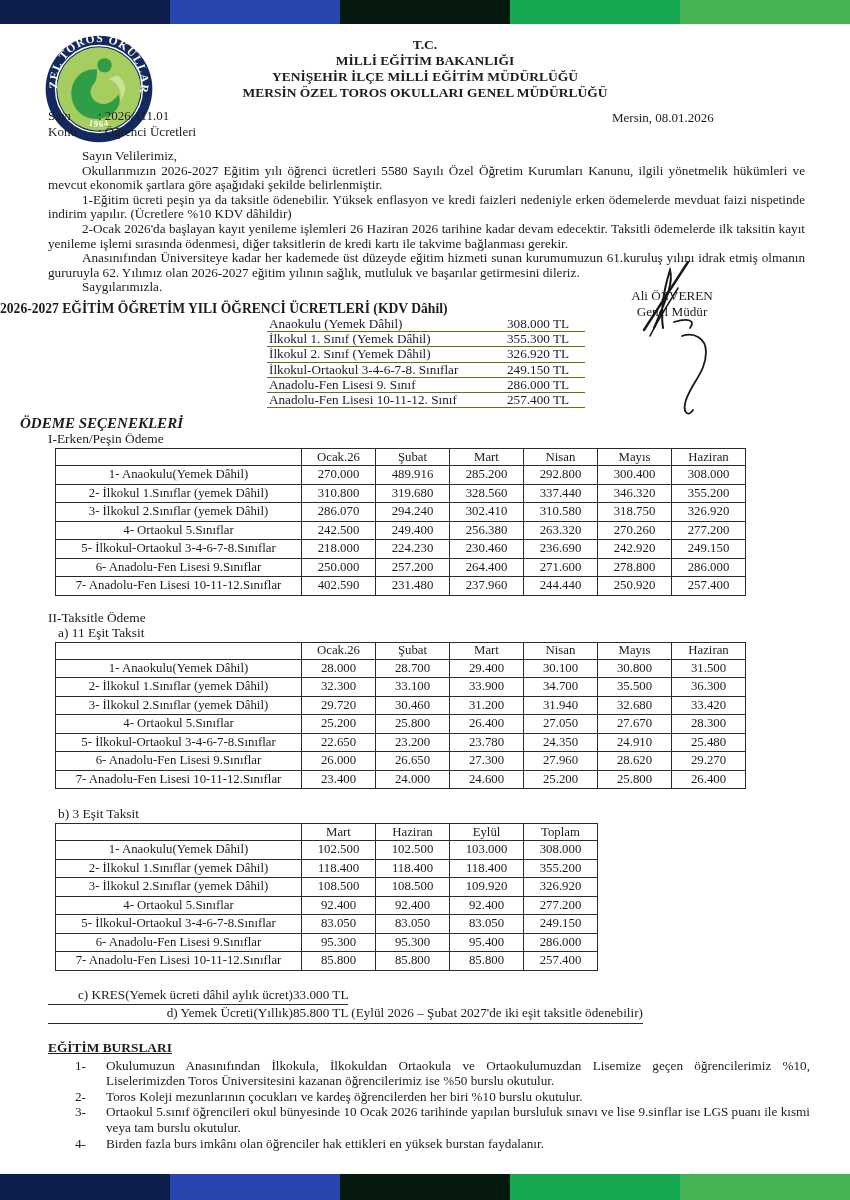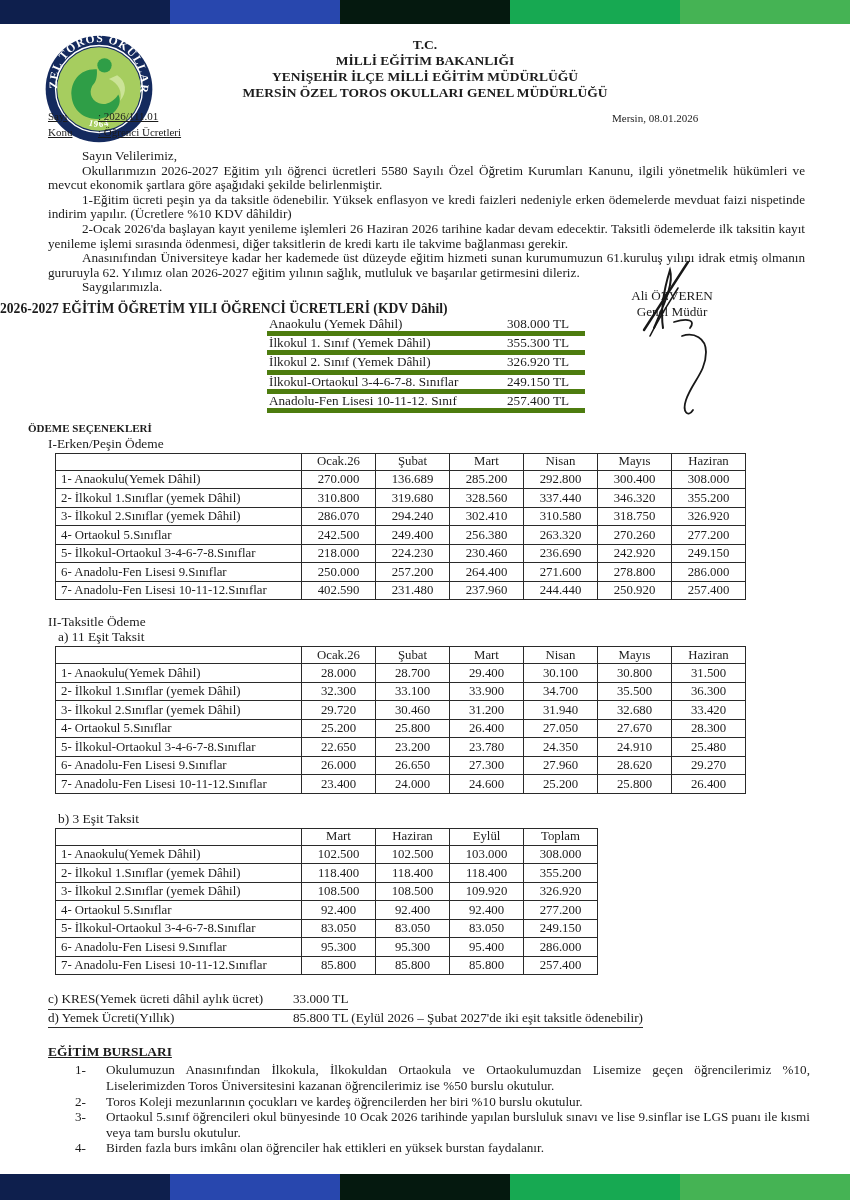--- a/index.html
+++ b/index.html
@@ -14,58 +14,58 @@
   
   .color-bar { display:flex; width:100%; height:24px; }
   .color-bar .seg { flex:1; height:100%; }
   .bottom-bar { position:absolute; left:0; bottom:0; height:26px; }
 
   
   .head-wrap { position:relative; }
   .logo { position:absolute; left:44px; top:10px; width:110px; height:110px; }
   .head-text { text-align:center; font-weight:bold; font-size:13.5px; line-height:16px; padding-top:13px; }
 
-  .meta { margin:7px 45px 0 48px; font-size:11px; line-height:16px; position:relative;text-decoration:underline; }
+  .meta { margin:7px 45px 0 48px; font-size:13px; line-height:16px; position:relative; }
   .meta-row { display:flex; }
   .meta-label { width:50px; display:inline-block; }
   .city-date { position:absolute; left:564px; top:2px; }
 
   
   .body-text { margin:9px 45px 0 48px; font-size:13.2px; line-height:14.6px; text-align:justify; }
   .body-text p { margin:0; text-indent:34px; }
 
   
   .fee-title { text-align:left; font-weight:bold; font-size:13.6px; margin-top:6px; }
   .fee-table { border-collapse:collapse; margin-left:267px; font-size:13.2px; line-height:13.2px; }
-  .fee-table td { border-bottom:5px solid #4d7c0f; padding:0 2px 1px 2px; }
+  .fee-table td { border-bottom:1px solid #4d7c0f; padding:0 2px 1px 2px; }
   .fee-table .fl { width:238px; }
   .fee-table .fv { width:80px; }
 
   
-  .sec-h { margin:8px 0 0 28px; font-weight:bold; font-size:11px; line-height:15px; }
+  .sec-h { margin:8px 0 0 20px; font-weight:bold; font-size:15px; line-height:15px;font-style:italic; }
   .sec-h2 { margin:0 0 0 48px; font-weight:normal; font-size:13.4px; line-height:15px; }
   .sec-h2.ind { margin-left:58px; }
   .mt14 { margin-top:14px; }
   .mt13 { margin-top:17px; }
 
   
   table.grid { border-collapse:collapse; margin:2px 0 0 55px; font-size:12.8px; table-layout:fixed; }
   table.grid td { border:1px solid #2a2a2a; padding:0 5px; height:18.5px; text-align:center; overflow:hidden; white-space:nowrap; }
-  table.grid td.lbl { text-align:left; }
+  table.grid td.lbl { text-align:center; }
   table.grid tr.hd td { height:17px; }
   .w6 { width:690px; }
   .w6 col.c0, .w4 col.c0 { width:246px; }
   .w6 col.cm { width:74px; }
   .w4 { width:542px; }
   .w4 col.cm { width:74px; }
 
   
   .cd { margin:0 0 0 48px; font-size:13.2px; line-height:16.5px; }
   .cd .line { display:inline-block; border-bottom:1px solid #2a2a2a; padding-bottom:1px; }
-  .cd .cdl { display:inline-block; width:245px; }
+  .cd .cdl { display:inline-block; width:245px;text-align:right; }
   .mt16 { margin-top:16px; }
 
   
   .burs-h { margin:16px 0 2px 48px; font-weight:bold; font-size:13.4px; text-decoration:underline; }
   .burs-item { display:flex; margin-left:75px; width:735px; font-size:13.2px; line-height:15.6px; text-align:justify; }
   .burs-num { width:31px; flex-shrink:0; }
   .burs-text { flex:1; }
 
   
   .sign-block { position:absolute; left:612px; top:288px; width:120px; text-align:center; font-size:13.2px; line-height:16px; }
@@ -159,20 +159,24 @@
         </tr>
       <tr>
           <td class="fl">İlkokul 2. Sınıf (Yemek Dâhil)</td>
           <td class="fv">326.920 TL</td>
         </tr>
       <tr>
           <td class="fl">İlkokul-Ortaokul 3-4-6-7-8. Sınıflar</td>
           <td class="fv">249.150 TL</td>
         </tr>
       <tr>
+          <td class="fl">Anadolu-Fen Lisesi 9. Sınıf</td>
+          <td class="fv">286.000 TL</td>
+        </tr>
+      <tr>
           <td class="fl">Anadolu-Fen Lisesi 10-11-12. Sınıf</td>
           <td class="fv">257.400 TL</td>
         </tr>
     </tbody>
   </table>
 
   <div class="sec-h">ÖDEME SEÇENEKLERİ</div>
   <div class="sec-h2">I-Erken/Peşin Ödeme</div>
 
   <table class="grid w6">
@@ -191,21 +195,21 @@
         <td>Ocak.26</td>
         <td>Şubat</td>
         <td>Mart</td>
         <td>Nisan</td>
         <td>Mayıs</td>
         <td>Haziran</td>
       </tr>
       <tr>
         <td class="lbl">1- Anaokulu(Yemek Dâhil)</td>
         <td>270.000</td>
-        <td>136.689</td>
+        <td>489.916</td>
         <td>285.200</td>
         <td>292.800</td>
         <td>300.400</td>
         <td>308.000</td>
       </tr>
       <tr>
         <td class="lbl">2- İlkokul 1.Sınıflar (yemek Dâhil)</td>
         <td>310.800</td>
         <td>319.680</td>
         <td>328.560</td>

